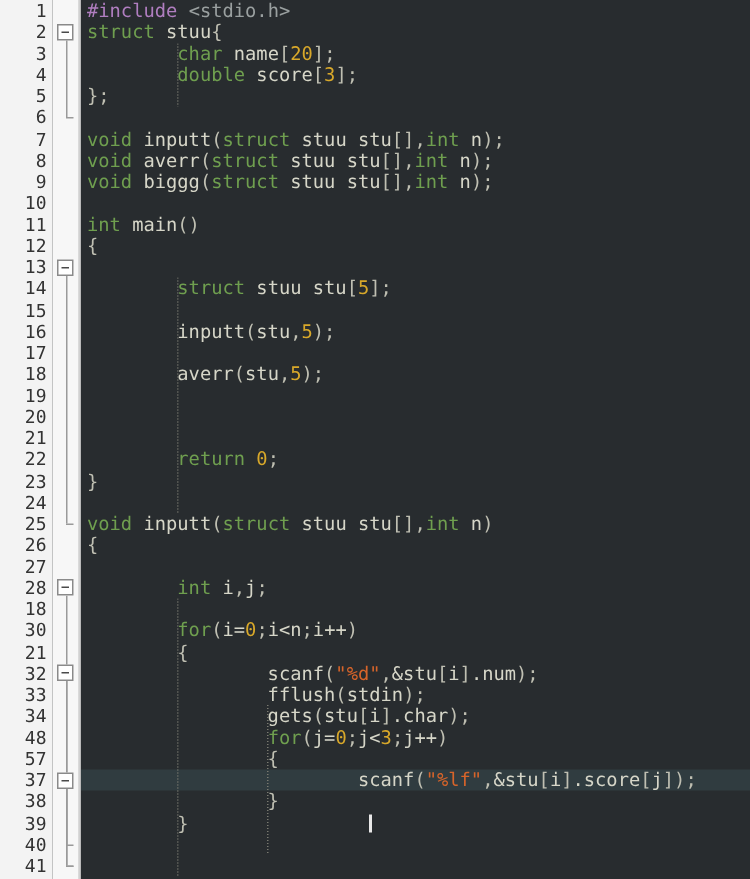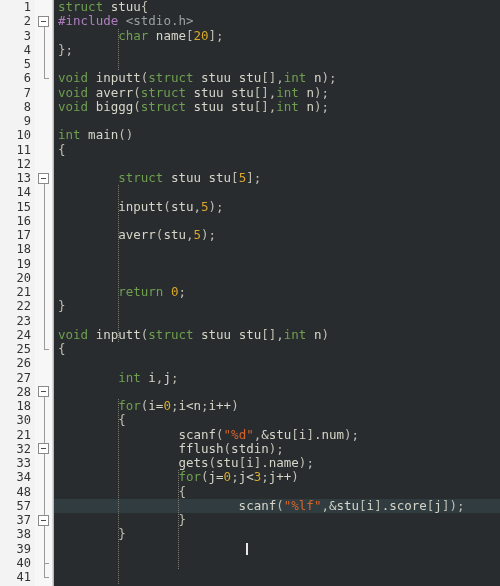--- a/index.html
+++ b/index.html
@@ -206,23 +206,24 @@
       <div class="fold-line" style="top: 525px; height: 37.75px;"></div>
       <div class="fold-tail" style="top: 562.75px;"></div>
       <div class="fold-box" style="top: 15.75px;"></div>
       <div class="fold-box" style="top: 172.5px;"></div>
       <div class="fold-box" style="top: 386.25px;"></div>
       <div class="fold-box" style="top: 443.25px;"></div>
       <div class="fold-box" style="top: 514.5px;"></div>
     </div>
 
   <div id="code">
+      <div class="line"><span class="t-pre">#include</span><span class="t-id"> </span><span class="t-inc">&lt;stdio.h&gt;</span></div>
       <div class="line"><span class="t-kw">struct</span><span class="t-id"> stuu</span><span class="t-punc">{</span></div>
-      <div class="line"><span class="t-pre">#include</span><span class="t-id"> </span><span class="t-inc">&lt;stdio.h&gt;</span></div>
       <div class="line"><span class="t-id">        </span><span class="t-kw">char</span><span class="t-id"> name</span><span class="t-punc">[</span><span class="t-num">20</span><span class="t-punc">]</span><span class="t-punc">;</span></div>
+      <div class="line"><span class="t-id">        </span><span class="t-kw">double</span><span class="t-id"> score</span><span class="t-punc">[</span><span class="t-num">3</span><span class="t-punc">]</span><span class="t-punc">;</span></div>
       <div class="line"><span class="t-punc">}</span><span class="t-punc">;</span></div>
       <div class="line"></div>
       <div class="line"><span class="t-kw">void</span><span class="t-id"> inputt</span><span class="t-punc">(</span><span class="t-kw">struct</span><span class="t-id"> stuu stu</span><span class="t-punc">[]</span><span class="t-punc">,</span><span class="t-kw">int</span><span class="t-id"> n</span><span class="t-punc">)</span><span class="t-punc">;</span></div>
       <div class="line"><span class="t-kw">void</span><span class="t-id"> averr</span><span class="t-punc">(</span><span class="t-kw">struct</span><span class="t-id"> stuu stu</span><span class="t-punc">[]</span><span class="t-punc">,</span><span class="t-kw">int</span><span class="t-id"> n</span><span class="t-punc">)</span><span class="t-punc">;</span></div>
       <div class="line"><span class="t-kw">void</span><span class="t-id"> biggg</span><span class="t-punc">(</span><span class="t-kw">struct</span><span class="t-id"> stuu stu</span><span class="t-punc">[]</span><span class="t-punc">,</span><span class="t-kw">int</span><span class="t-id"> n</span><span class="t-punc">)</span><span class="t-punc">;</span></div>
       <div class="line"></div>
       <div class="line"><span class="t-kw">int</span><span class="t-id"> main</span><span class="t-punc">()</span></div>
       <div class="line"><span class="t-punc">{</span></div>
       <div class="line"></div>
       <div class="line"><span class="t-id">        </span><span class="t-kw">struct</span><span class="t-id"> stuu stu</span><span class="t-punc">[</span><span class="t-num">5</span><span class="t-punc">]</span><span class="t-punc">;</span></div>
@@ -238,21 +239,21 @@
       <div class="line"></div>
       <div class="line"><span class="t-kw">void</span><span class="t-id"> inputt</span><span class="t-punc">(</span><span class="t-kw">struct</span><span class="t-id"> stuu stu</span><span class="t-punc">[]</span><span class="t-punc">,</span><span class="t-kw">int</span><span class="t-id"> n</span><span class="t-punc">)</span></div>
       <div class="line"><span class="t-punc">{</span></div>
       <div class="line"></div>
       <div class="line"><span class="t-id">        </span><span class="t-kw">int</span><span class="t-id"> i</span><span class="t-punc">,</span><span class="t-id">j</span><span class="t-punc">;</span></div>
       <div class="line"></div>
       <div class="line"><span class="t-id">        </span><span class="t-kw">for</span><span class="t-punc">(</span><span class="t-id">i=</span><span class="t-num">0</span><span class="t-punc">;</span><span class="t-id">i&lt;n</span><span class="t-punc">;</span><span class="t-id">i++</span><span class="t-punc">)</span></div>
       <div class="line"><span class="t-punc">        {</span></div>
       <div class="line"><span class="t-id">                scanf</span><span class="t-punc">(</span><span class="t-str">"%d"</span><span class="t-punc">,</span><span class="t-id">&amp;stu</span><span class="t-punc">[</span><span class="t-id">i</span><span class="t-punc">]</span><span class="t-id">.num</span><span class="t-punc">)</span><span class="t-punc">;</span></div>
       <div class="line"><span class="t-id">                fflush</span><span class="t-punc">(</span><span class="t-id">stdin</span><span class="t-punc">)</span><span class="t-punc">;</span></div>
-      <div class="line"><span class="t-id">                gets</span><span class="t-punc">(</span><span class="t-id">stu</span><span class="t-punc">[</span><span class="t-id">i</span><span class="t-punc">]</span><span class="t-id">.name</span><span class="t-punc">)</span><span class="t-punc">;</span></div>
+      <div class="line"><span class="t-id">                gets</span><span class="t-punc">(</span><span class="t-id">stu</span><span class="t-punc">[</span><span class="t-id">i</span><span class="t-punc">]</span><span class="t-id">.char</span><span class="t-punc">)</span><span class="t-punc">;</span></div>
       <div class="line"><span class="t-id">                </span><span class="t-kw">for</span><span class="t-punc">(</span><span class="t-id">j=</span><span class="t-num">0</span><span class="t-punc">;</span><span class="t-id">j&lt;</span><span class="t-num">3</span><span class="t-punc">;</span><span class="t-id">j++</span><span class="t-punc">)</span></div>
       <div class="line"><span class="t-punc">                {</span></div>
       <div class="line cur"><span class="t-id">                        scanf</span><span class="t-punc">(</span><span class="t-str">"%lf"</span><span class="t-punc">,</span><span class="t-id">&amp;stu</span><span class="t-punc">[</span><span class="t-id">i</span><span class="t-punc">]</span><span class="t-id">.score</span><span class="t-punc">[</span><span class="t-id">j</span><span class="t-punc">]</span><span class="t-punc">)</span><span class="t-punc">;</span></div>
       <div class="line"><span class="t-punc">                }</span></div>
       <div class="line"><span class="t-punc">        }</span></div>
       <div class="iguide" style="left: 64.16px; top: 399px; height: 185.25px;"></div>
       <div class="iguide" style="left: 64.16px; top: 185.25px; height: 156.75px;"></div>
       <div class="iguide" style="left: 64.16px; top: 28.5px; height: 42.75px;"></div>
       <div class="iguide" style="left: 124.32px; top: 470.25px; height: 99.75px;"></div>
       <div id="caret" style="left: 192px; top: 542.5px;"></div>

